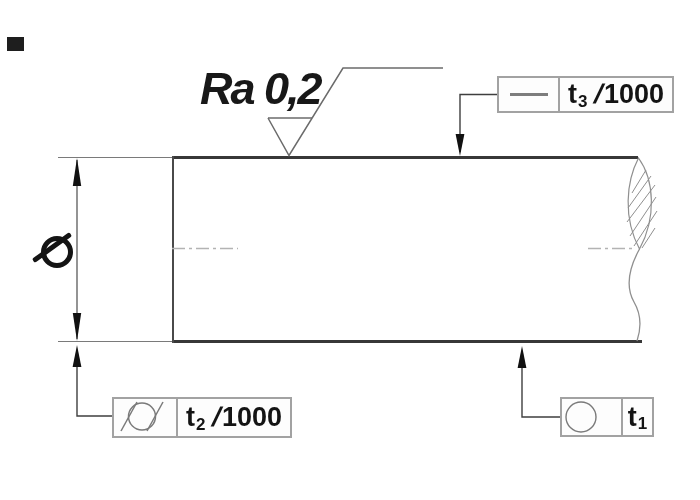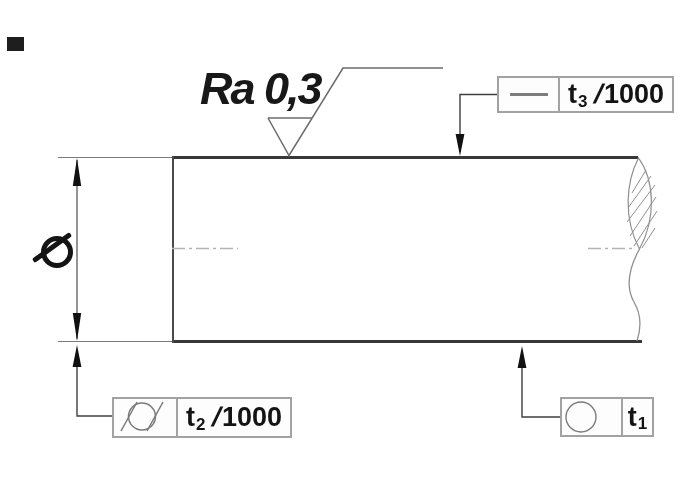--- a/index.html
+++ b/index.html
@@ -104,21 +104,21 @@
       <polyline points="560,417 522,417 522,351" fill="none" stroke="#3f3f3f" stroke-width="1.4"></polyline>
       <polygon points="522,346 517.6,368 526.4,368" fill="#111"></polygon>
     </g>
 
     <g stroke="#6b6b6b" stroke-width="1.5" fill="none">
       <polyline points="268,118 289,155.5 343,68 443,68"></polyline>
       <line x1="268" y1="118" x2="312" y2="118"></line>
     </g>
   </svg>
 
-  <div class="ra-label">Ra 0,3</div>
+  <div class="ra-label">Ra 0,2</div>
 
   <div class="dia" aria-label="Ø">
     <div class="slash"></div>
     <div class="circle"></div>
   </div>
 
   <div class="frame frame-straightness">
     <div class="cell sym">
       <span class="straight-dash"></span>
     </div>

